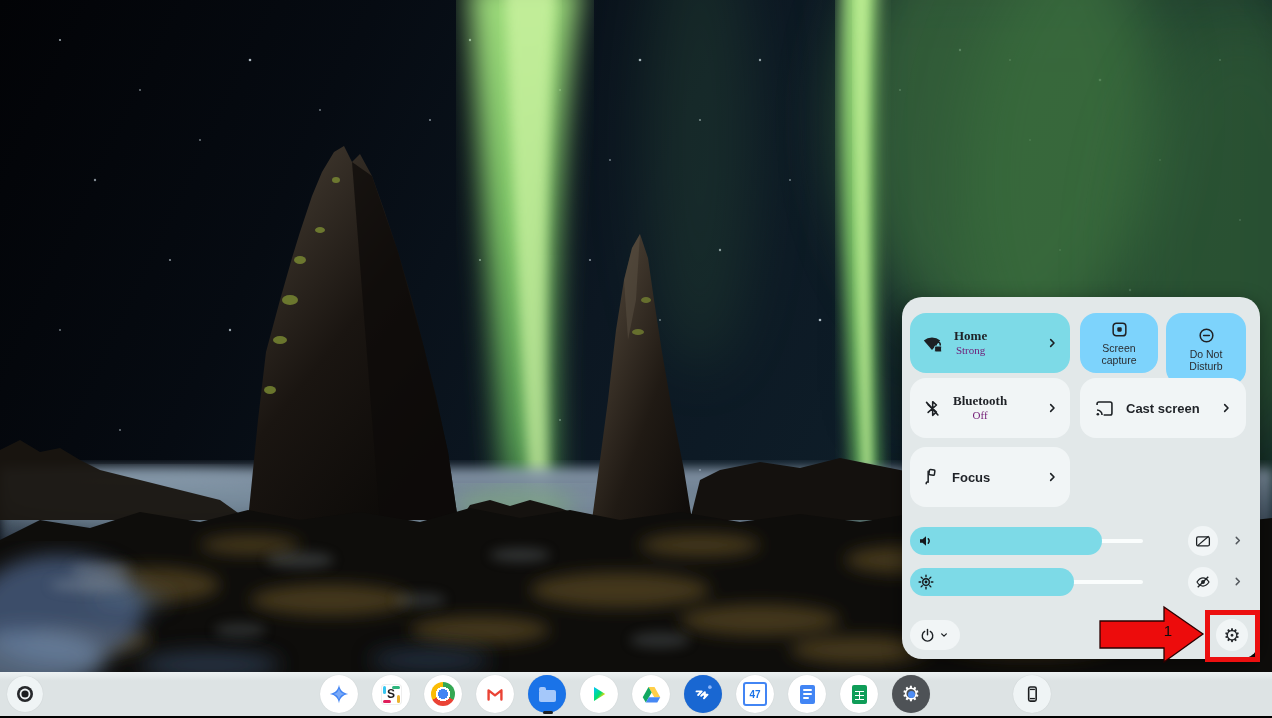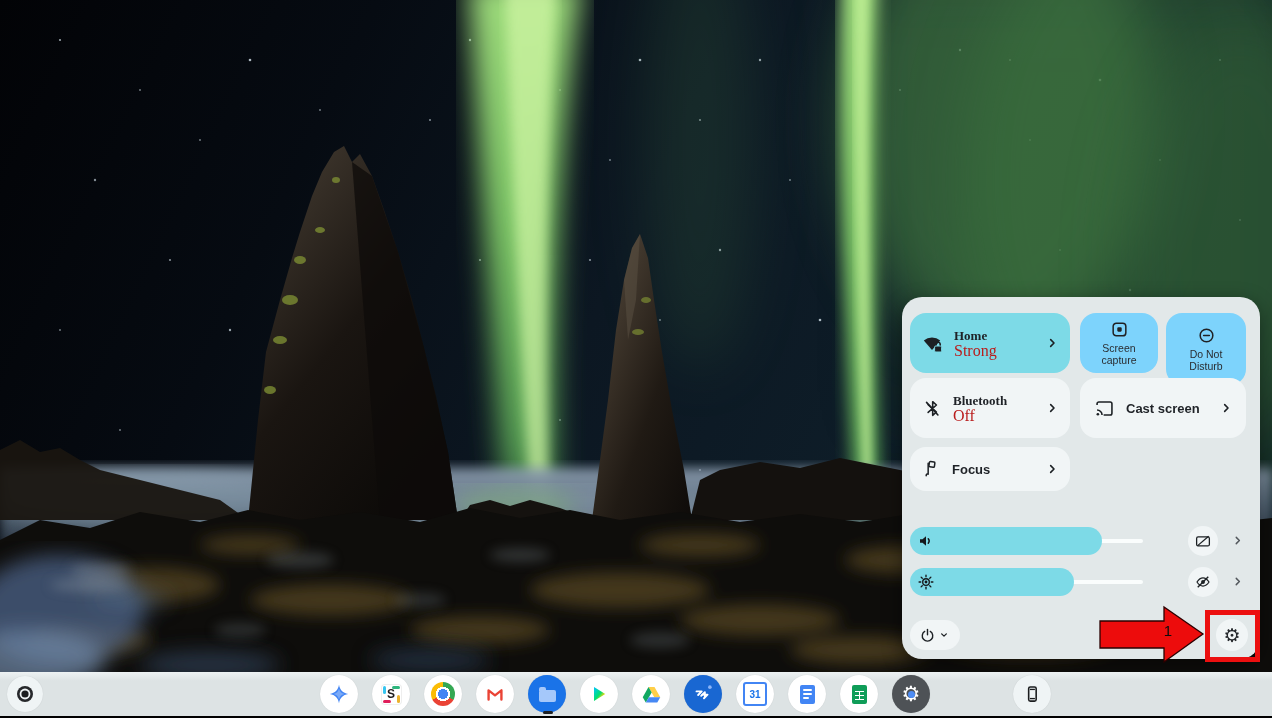--- a/index.html
+++ b/index.html
@@ -8,21 +8,21 @@
   .abs{position:absolute;}
   
   #wallpaper{left:0;top:0;width:1272px;height:672px;}
   
   #qs-panel{left:902px;top:297px;width:358px;height:362px;background:#e2e8e9;
             border-radius:20px;box-shadow:0 6px 20px rgba(0,0,0,.45);z-index:5;}
   .tile{position:absolute;border-radius:16px;background:#f1f5f6;display:flex;align-items:center;}
   .tile.active{background:#7ddae7;}
   .tile .txt{display:flex;flex-direction:column;line-height:15px;font-family:Liberation Serif, serif;}
   .tile .t-title{font-size:13px;font-weight:bold;color:#1f2227;}
-  .tile .t-sub{font-size:16px;color:#b91c1c;}
+  .tile .t-sub{font-size:11px;color:#701a75;text-align:center;}
   .tile-sm{position:absolute;border-radius:16px;background:#7dd3fc;display:flex;flex-direction:column;
            align-items:center;justify-content:center;gap:3px;}
   .tile-sm .lbl{font-size:10.5px;font-weight:500;color:#2a2d31;text-align:center;line-height:12px;width:62px;}
   .chev{margin-left:auto;display:flex;align-items:center;}
   .slider-row{position:absolute;left:8px;width:342px;height:28px;}
   .slider-track{position:absolute;left:0;top:0;width:237px;height:28px;}
   .slider-line{position:absolute;left:6px;right:4px;top:12px;height:4px;border-radius:2px;background:#fafdfd;}
   .slider-fill{position:absolute;left:0;top:0;height:28px;border-radius:14px;background:#7ddae7;
                display:flex;align-items:center;padding-left:7px;box-sizing:border-box;}
   .round-btn{position:absolute;left:278px;top:-1px;width:30px;height:30px;border-radius:50%;
@@ -318,21 +318,21 @@
       </svg>
     </span>
     <span class="t-title">Cast screen</span>
     <span class="chev">
       <svg width="16" height="16" viewBox="0 0 24 24">
           <polyline points="10,7 15,12 10,17" fill="none" stroke="#1c2024" stroke-width="2.4" stroke-linecap="round" stroke-linejoin="round"></polyline>
         </svg>
     </span>
   </div>
 
-  <div class="tile" style="left:8px;top:150px;width:160px;height:44px;padding:0 10px 0 12px;box-sizing:border-box;">
+  <div class="tile" style="left:8px;top:150px;width:160px;height:60px;padding:0 10px 0 12px;box-sizing:border-box;">
     <span style="display:flex;margin-right:10px;">
       <svg width="20" height="20" viewBox="0 0 24 24">
         <path d="M5,20 q0,-2.4 2.4,-2.4 M7.4,18.2 V5" fill="none" stroke="#1c2024" stroke-width="1.8" stroke-linecap="round"></path>
         <rect x="8.6" y="3.4" width="6.6" height="6.2" rx="1.2" fill="none" stroke="#1c2024" stroke-width="1.8" transform="rotate(8 12 6.5)"></rect>
       </svg>
     </span>
     <span class="t-title">Focus</span>
     <span class="chev">
       <svg width="16" height="16" viewBox="0 0 24 24">
           <polyline points="10,7 15,12 10,17" fill="none" stroke="#1c2024" stroke-width="2.4" stroke-linecap="round" stroke-linejoin="round"></polyline>
@@ -501,21 +501,21 @@
         <polyline points="5,15 9,11 9,16.5" transform="rotate(45 12 12)"></polyline>
         <polyline points="9,9 13,13 8.5,13" transform="rotate(-90 11 11) translate(-1,1)"></polyline>
         <polyline points="11,17 15,13 15,18.5" transform="rotate(45 12 12) translate(1,-4)"></polyline>
       </g>
       <circle cx="19.5" cy="4.5" r="2" fill="#8ab4f8"></circle>
     </svg>
   </div>
 
   <div class="shelf-circle" style="left:736px;">
     <span class="cal-tile">
-      <span>31</span>
+      <span>47</span>
     </span>
   </div>
 
   <div class="shelf-circle" style="left:788px;">
     <span class="docs-rect">
       <i style="top:4px;"></i>
         <i style="top:8px;"></i>
         <i style="top:12px;right:6px;"></i>
     </span>
   </div>

